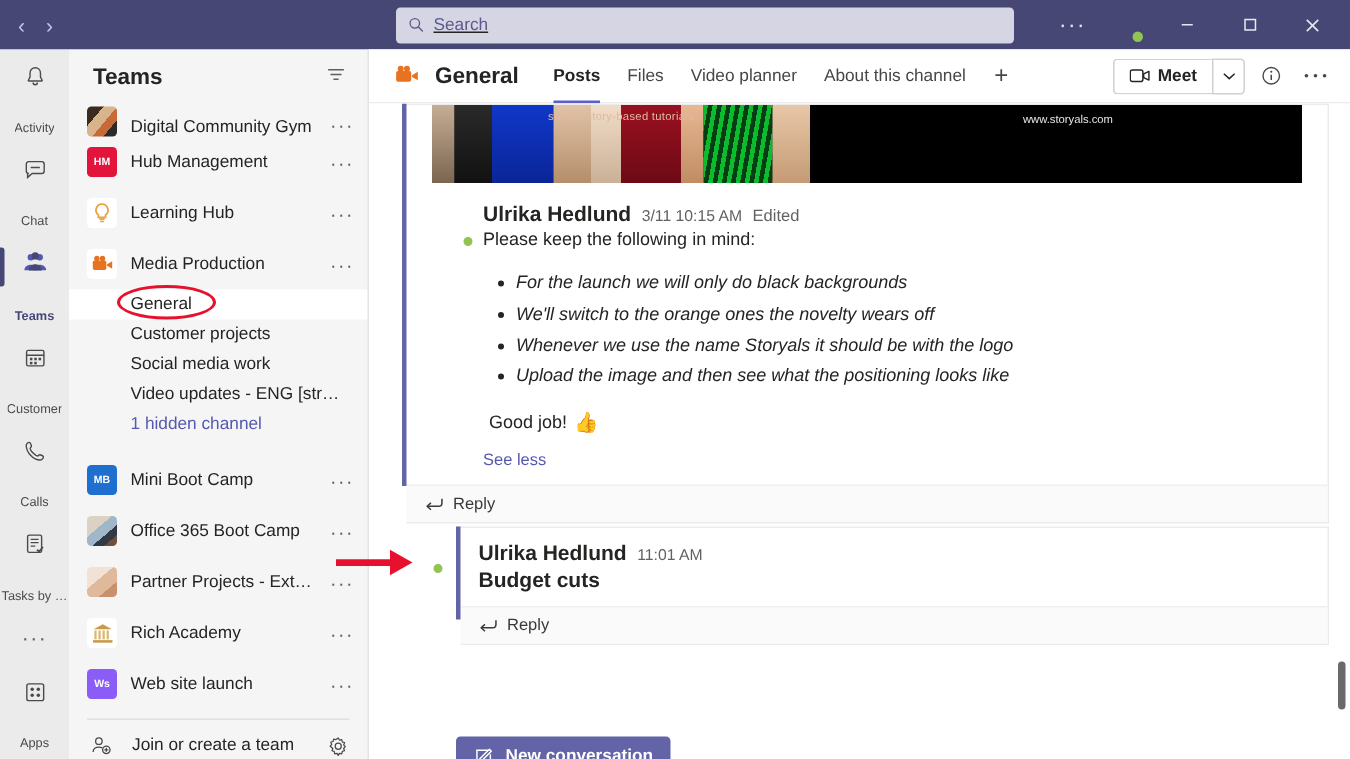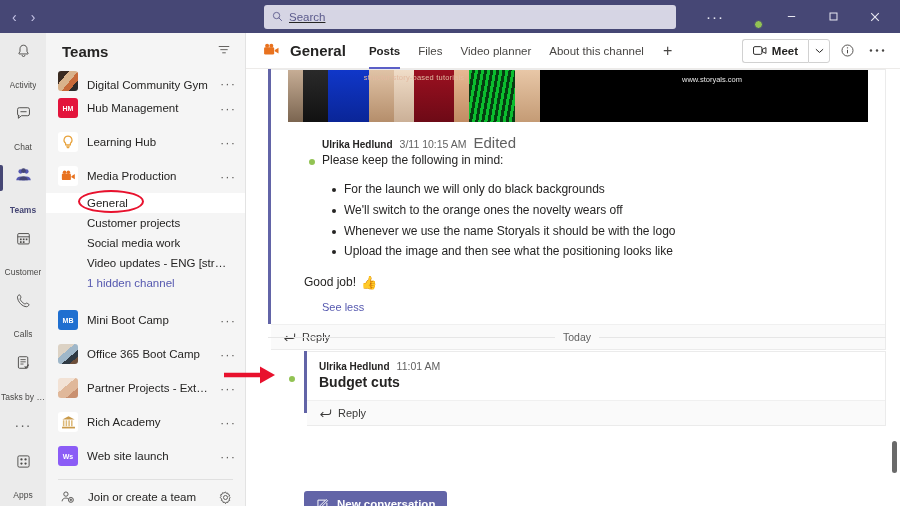--- a/index.html
+++ b/index.html
@@ -166,23 +166,23 @@
     width:28px; height:28px; border-radius:50%;
     background:
       radial-gradient(circle at 50% 78%, #f3cdaf 0 26%, transparent 26%),
       radial-gradient(circle at 50% 40%, #ecbc99 0 24%, transparent 24%),
       linear-gradient(155deg,#6d4a2a 0 38%, #b5854f 62%, #e2cbb0 100%);
   }
   .m-avatar .presence2 {
     position:absolute; right:-1px; bottom:-1px; width:10px; height:10px; border-radius:50%;
     background:#92c353; border:2px solid #fff;
   }
-  .m-name { font-size:10px; font-weight:700; color:#252423; }
+  .m-name { font-size:14px; font-weight:700; color:#252423; }
   .m-time { font-size:10.5px; color:#616161; }
-  .m-edited { font-size:15px; color:#616161; }
+  .m-edited { font-size:11px; color:#616161; }
   .m-text { font-size:12px; color:#252423; line-height:1.45; }
   .m-list { margin:10px 0 0 0; padding-left:0; list-style:none; }
   .m-list li { position:relative; padding-left:14px; font-size:12px; line-height:1.72; color:#252423; }
   .m-list li::before {
     content:""; position:absolute; left:2px; top:9px; width:4px; height:4px;
     border-radius:50%; background:#252423;
   }
   .seeless { font-size:11px; color:#5558af; cursor:pointer; }
   .reply-bar {
     display:flex; align-items:center; gap:6px; padding:6px 0 6px 12px;
@@ -566,21 +566,21 @@
                 <i style="width:6%;background:linear-gradient(#c6ad95,#7b6550)"></i>
                 <i style="width:10%;background:linear-gradient(#2a2a2a,#111)"></i>
                 <i style="width:16%;background:linear-gradient(#1037c9,#0a2597)"></i>
                 <i style="width:10%;background:linear-gradient(#e0c3a6,#b58e6b)"></i>
                 <i style="width:8%;background:linear-gradient(#f0ddc8,#cbb097)"></i>
                 <i style="width:16%;background:linear-gradient(#9b1020,#6d0a16)"></i>
                 <i style="width:6%;background:linear-gradient(#e6b893,#c18c63)"></i>
                 <i style="width:18%;background:repeating-linear-gradient(100deg,#0bbd2e 0 3px,#063d12 3px 6px)"></i>
                 <i style="width:10%;background:linear-gradient(#e8c7a7,#c49b75)"></i>
               </div>
-              <div class="banner-cap">structur story-based tutorials</div>
+              <div class="banner-cap">should story-based tutorials</div>
             </div>
             <div class="banner-right">
               <div class="u">www.storyals.com</div>
             </div>
           </div>
 
           <div class="msg1-body" style="padding:12px 17px 10px;">
             <div class="msg-head">
               <span class="m-avatar">
                 <span class="ph"></span>
@@ -589,28 +589,28 @@
               <span style="display:flex;flex-direction:column;gap:1px;">
                 <span style="display:flex;align-items:baseline;gap:7px;">
                   <span class="m-name">Ulrika Hedlund</span>
                   <span class="m-time">3/11 10:15 AM</span>
                   <span class="m-edited">Edited</span>
                 </span>
                 <span class="m-text">Please keep the following in mind:</span>
               </span>
             </div>
 
-            <ul class="m-list" style="margin-left:42px;">
+            <ul class="m-list" style="margin-left:42px;font-style:italic;">
               <li>For the launch we will only do black backgrounds</li>
               <li>We'll switch to the orange ones the novelty wears off</li>
               <li>Whenever we use the name Storyals it should be with the logo</li>
               <li>Upload the image and then see what the positioning looks like</li>
             </ul>
 
-            <div style="margin:12px 0 0 16px;display:flex;align-items:center;gap:5px;">
+            <div style="margin:12px 0 0 38px;display:flex;align-items:center;gap:5px;">
               <span class="m-text">Good job!</span>
               <span style="font-size:13px;">👍</span>
             </div>
 
             <div style="margin:9px 0 0 34px;">
               <span class="seeless">See less</span>
             </div>
           </div>
 
           <div class="reply-bar">
@@ -618,25 +618,20 @@
               <svg width="13" height="11" viewBox="0 0 14 12">
                   <path d="M12.6 1.6v3.1a2.4 2.4 0 0 1-2.4 2.4H2.1" fill="none" stroke="#3b3a39" stroke-width="1.1"></path>
                   <path d="M4.6 4.6L1.8 7.1l2.8 2.5" fill="none" stroke="#3b3a39" stroke-width="1.1" stroke-linejoin="round"></path>
                 </svg>
             </span>
             <span class="reply-txt">Reply</span>
           </div>
         </div>
       </div>
 
-      <div class="daydiv" style="position:absolute;top:257px;left:22px;right:14px;margin:0;">
-        <span class="ln"></span>
-        <span class="dt">Today</span>
-        <span class="ln"></span>
-      </div>
 
       <div style="position:absolute;top:282px;left:22px;right:14px;">
         <div style="display:flex;gap:8px;align-items:flex-start;">
           <span class="m-avatar" style="margin-top:4px;">
             <span class="ph"></span>
             <span class="presence2"></span>
           </span>
           <div style="flex:1;position:relative;">
             <div class="msg-bar" style="height:62px;"></div>
             <div class="msg-inner">

